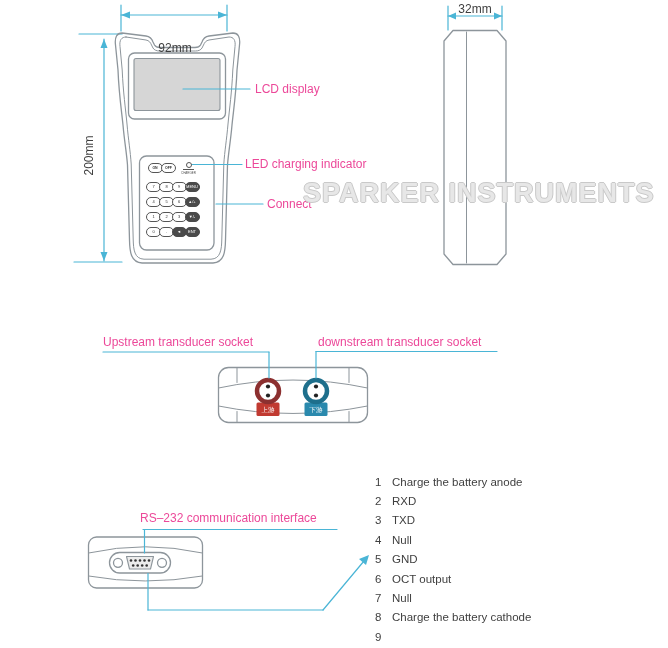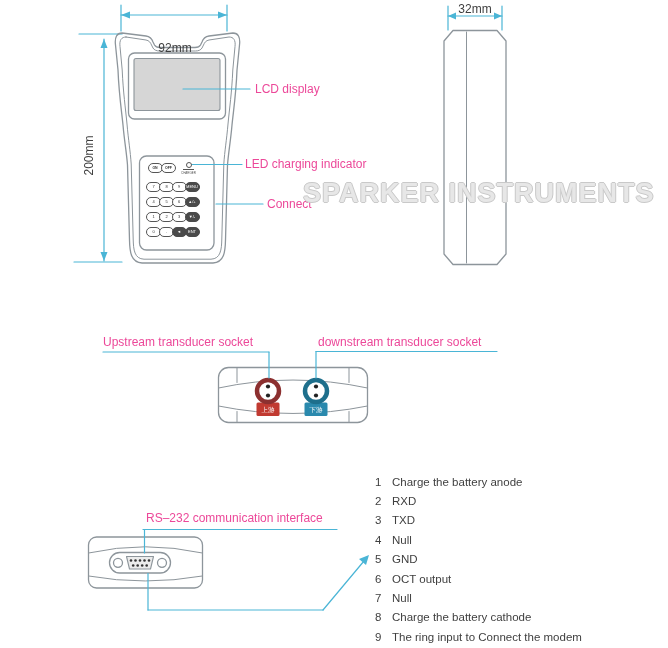--- a/index.html
+++ b/index.html
@@ -178,21 +178,21 @@
   <div class="label" style="left:255px;top:83px;">LCD display</div>
 
   <div class="label" style="left:245px;top:158px;">LED charging indicator</div>
 
   <div class="label" style="left:267px;top:198px;">Connect</div>
 
   <div class="label" style="left:318px;top:336px;">downstream transducer socket</div>
 
   <div class="label" style="left:103px;top:336px;">Upstream transducer socket</div>
 
-  <div class="label" style="left:146px;top:512px;">RS–232 communication interface</div>
+  <div class="label" style="left:140px;top:512px;">RS–232 communication interface</div>
 
   <div id="watermark">SPARKER INSTRUMENTS</div>
 
   <div class="key pow" style="left:147.5px;top:162.5px;">ON</div>
   <div class="key pow" style="left:161px;top:162.5px;">OFF</div>
   <div id="charger-led"></div>
   <div id="charger-line"></div>
   <div id="charger-text">CHARGER</div>
 
   <div class="key" style="left:146px;top:181.5px;">7</div>
@@ -243,17 +243,16 @@
     <div class="pin-row">
         <span class="pin-num">7</span>
         <span class="pin-desc">Null</span>
       </div>
     <div class="pin-row">
         <span class="pin-num">8</span>
         <span class="pin-desc">Charge the battery cathode</span>
       </div>
     <div class="pin-row">
         <span class="pin-num">9</span>
-        <span class="pin-desc">The ring input to Connect the modem</span>
       </div>
   </div>
 
 </div>
 
 </body></html>

